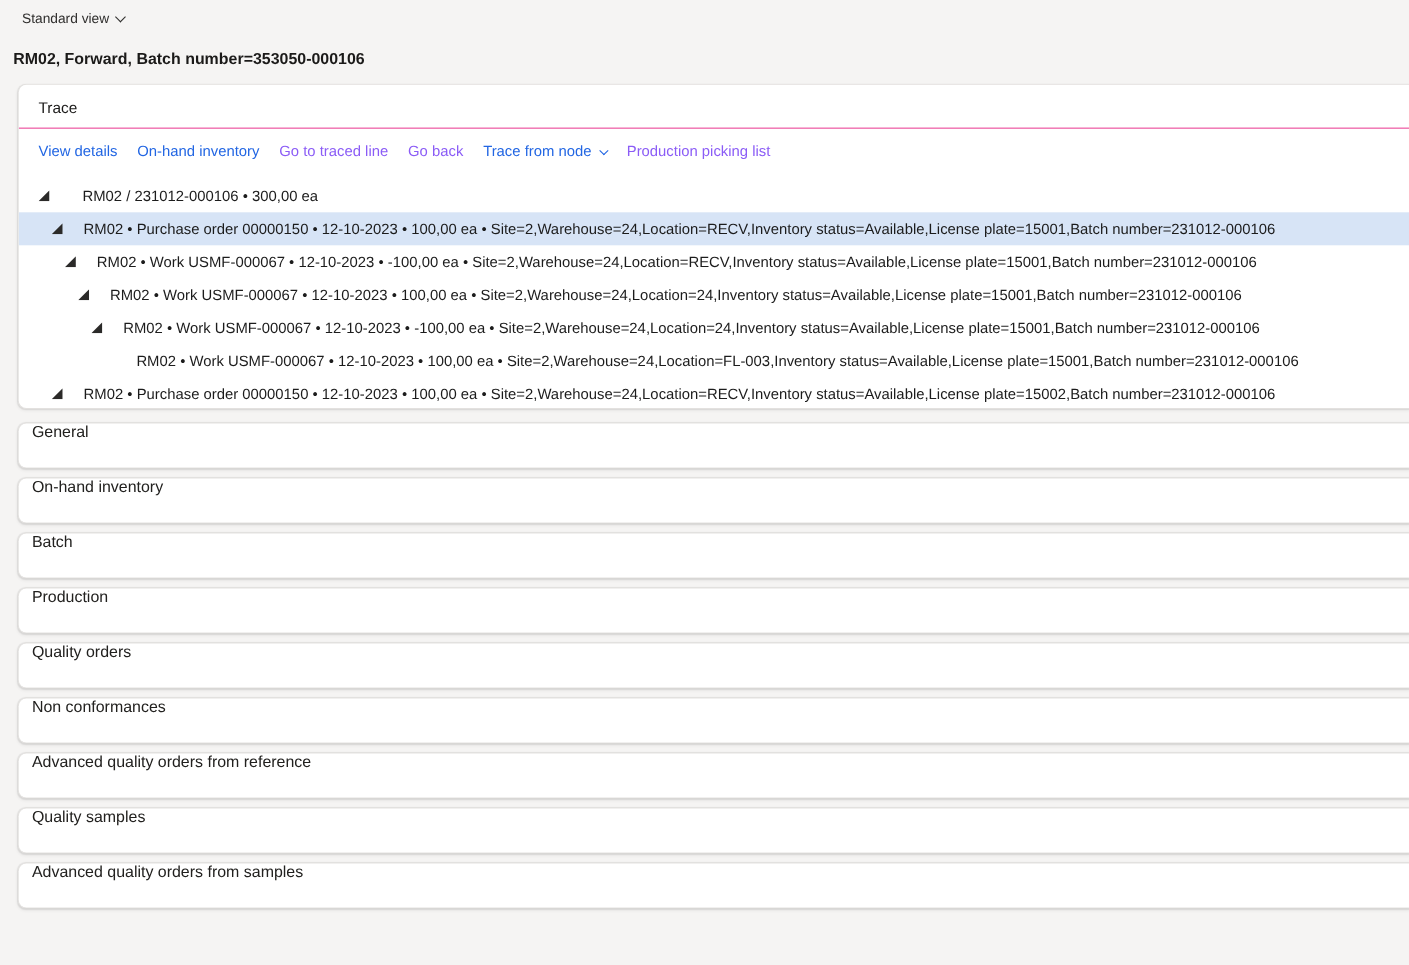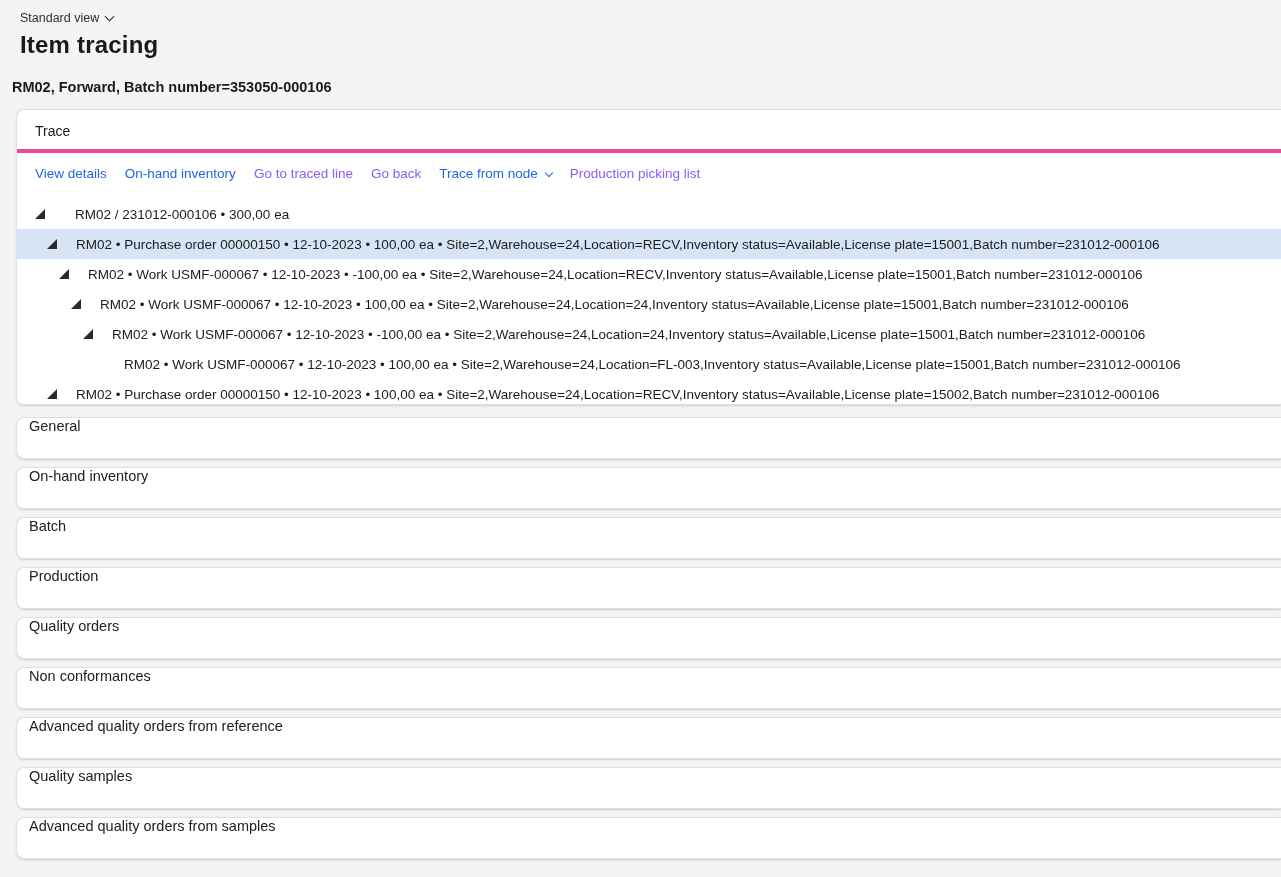--- a/index.html
+++ b/index.html
@@ -26,21 +26,21 @@
 
   .card {
     background: #fff;
     border: 1px solid #e3e1df;
     border-right: none;
     border-radius: 8px 0 0 8px;
     box-shadow: 0 0.5px 1px rgba(0,0,0,.08), 0 1.5px 3px rgba(0,0,0,.05);
     margin-left: 16px;
   }
   .trace-card { margin-top: 14px; height: 296px; overflow: hidden; }
-  .trace-header { padding: 13px 18px 10px 18px; font-size: 14px; font-weight: 400; color: #1b1a19; border-bottom: 4px solid #ec4899; }
+  .trace-header { padding: 13px 18px 10px 18px; font-size: 14px; font-weight: 400; color: #1b1a19; border-bottom: 1px solid #ec4899; }
   .toolbar { display: flex; align-items: center; gap: 18px; padding: 13px 10px 12px 18px; }
   .tb-link {
     background: none; border: none; font-family: inherit; font-size: 13.5px;
     display: inline-flex; align-items: center; padding: 0; cursor: pointer;
   }
   .tb-link.enabled { color: #2266e3; }
   .tb-link.disabled { color: #8b5cf6; cursor: default; }
   .tb-link .chev { width: 6px; height: 6px; margin-left: 8px; margin-bottom: 2px; }
 
   .tree { margin-top: 6px; }
@@ -64,21 +64,20 @@
 </head>
 <body>
 
 <div class="page">
 
   <div class="page-header">
     <button class="view-selector">
       <span>Standard view</span>
       <span class="chev"></span>
     </button>
-    <h1 class="page-title">Item tracing</h1>
     <div class="subtitle">RM02, Forward, Batch number=353050-000106</div>
   </div>
 
   <section class="card trace-card">
     <div class="trace-header">Trace</div>
     <div class="toolbar" id="toolbar">
   <button class="tb-link enabled">
           <span class="tb-label">View details</span>
         </button>
 

